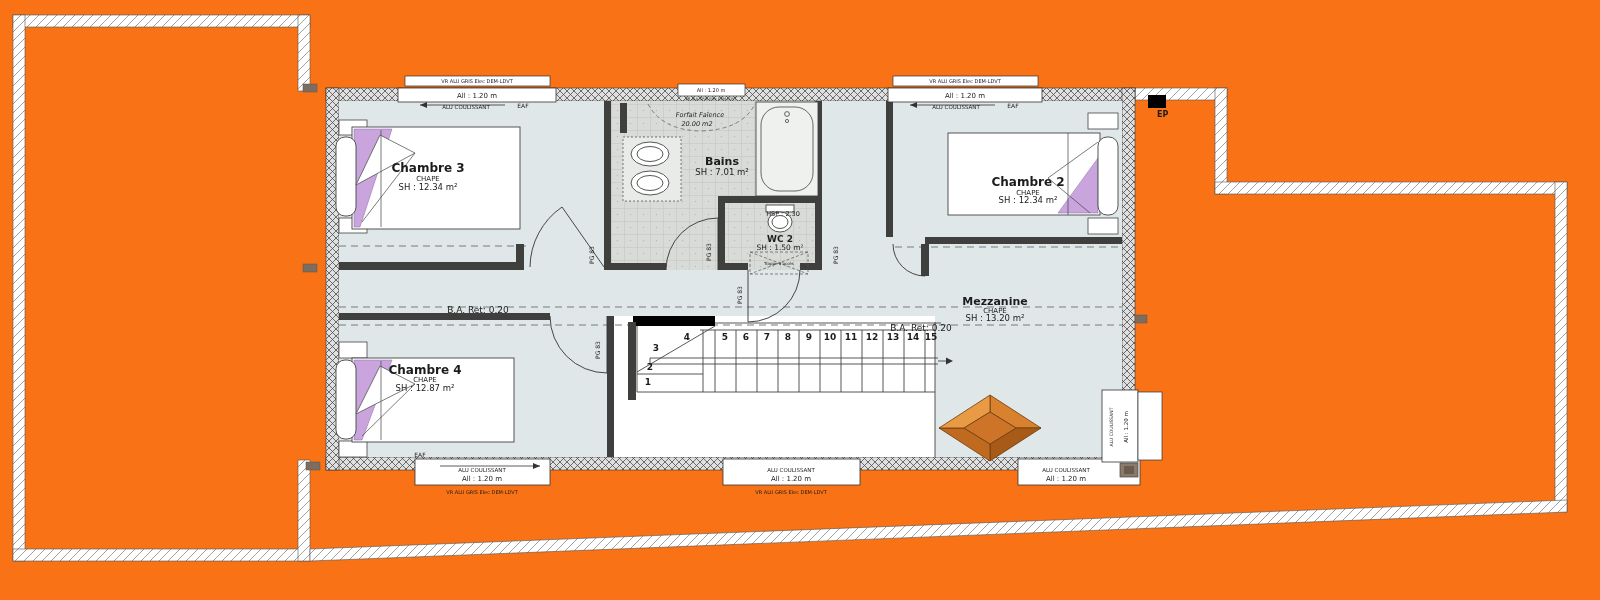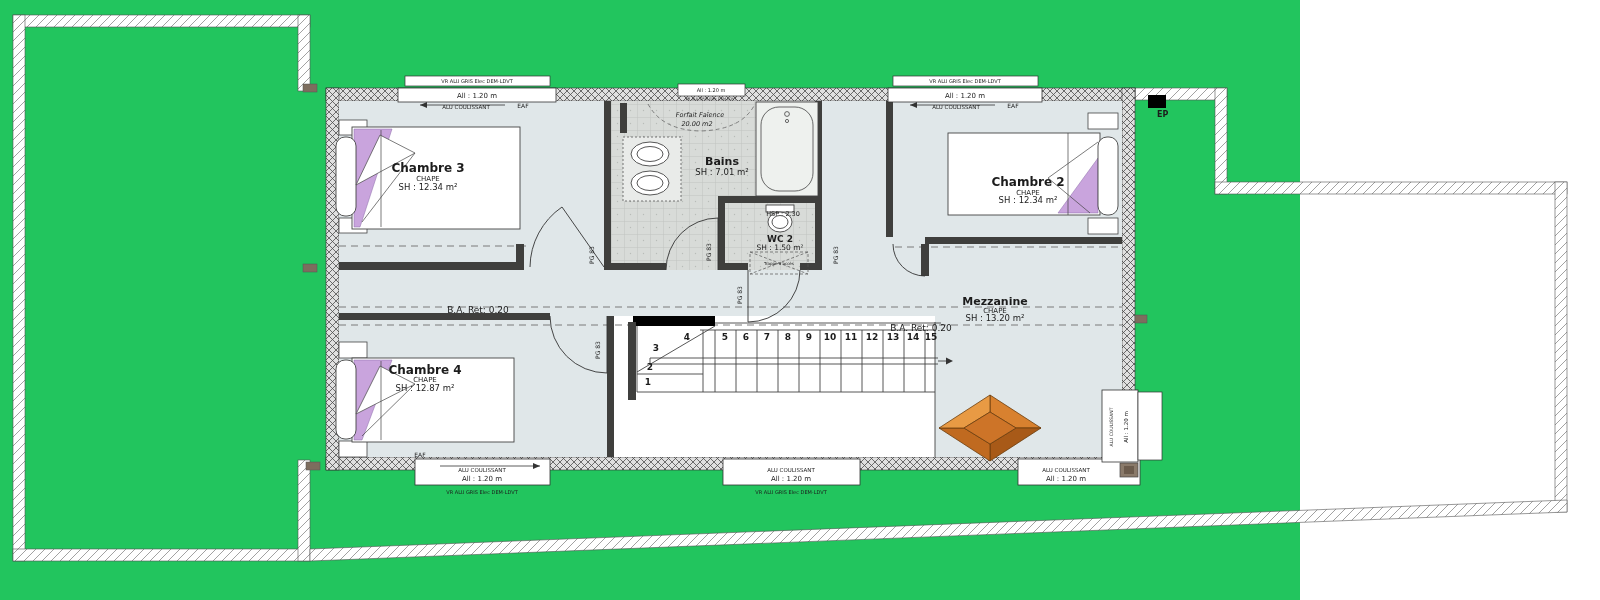--- a/index.html
+++ b/index.html
@@ -1,16 +1,16 @@
 <!DOCTYPE html>
 <html><head>
 <meta charset="utf-8">
 <style>
   html,body{margin:0;padding:0;background:#ffffff;}
-  .plan-wrap{width:1300px;height:600px;position:relative;background:#22c55e;}
+  .plan-wrap{width:1600px;height:600px;position:relative;background:#f97316;}
   svg{display:block;}
   text{font-family:"DejaVu Sans",sans-serif;fill:#1c1c1c;}
   .rn{font-weight:700;}
   .it{font-style:italic;}
   .thin{stroke:#444;stroke-width:0.9;fill:none;}
   .dash{stroke:#7a7a7a;stroke-width:1;fill:none;stroke-dasharray:7 5;}
 </style>
 </head>
 <body>
 

